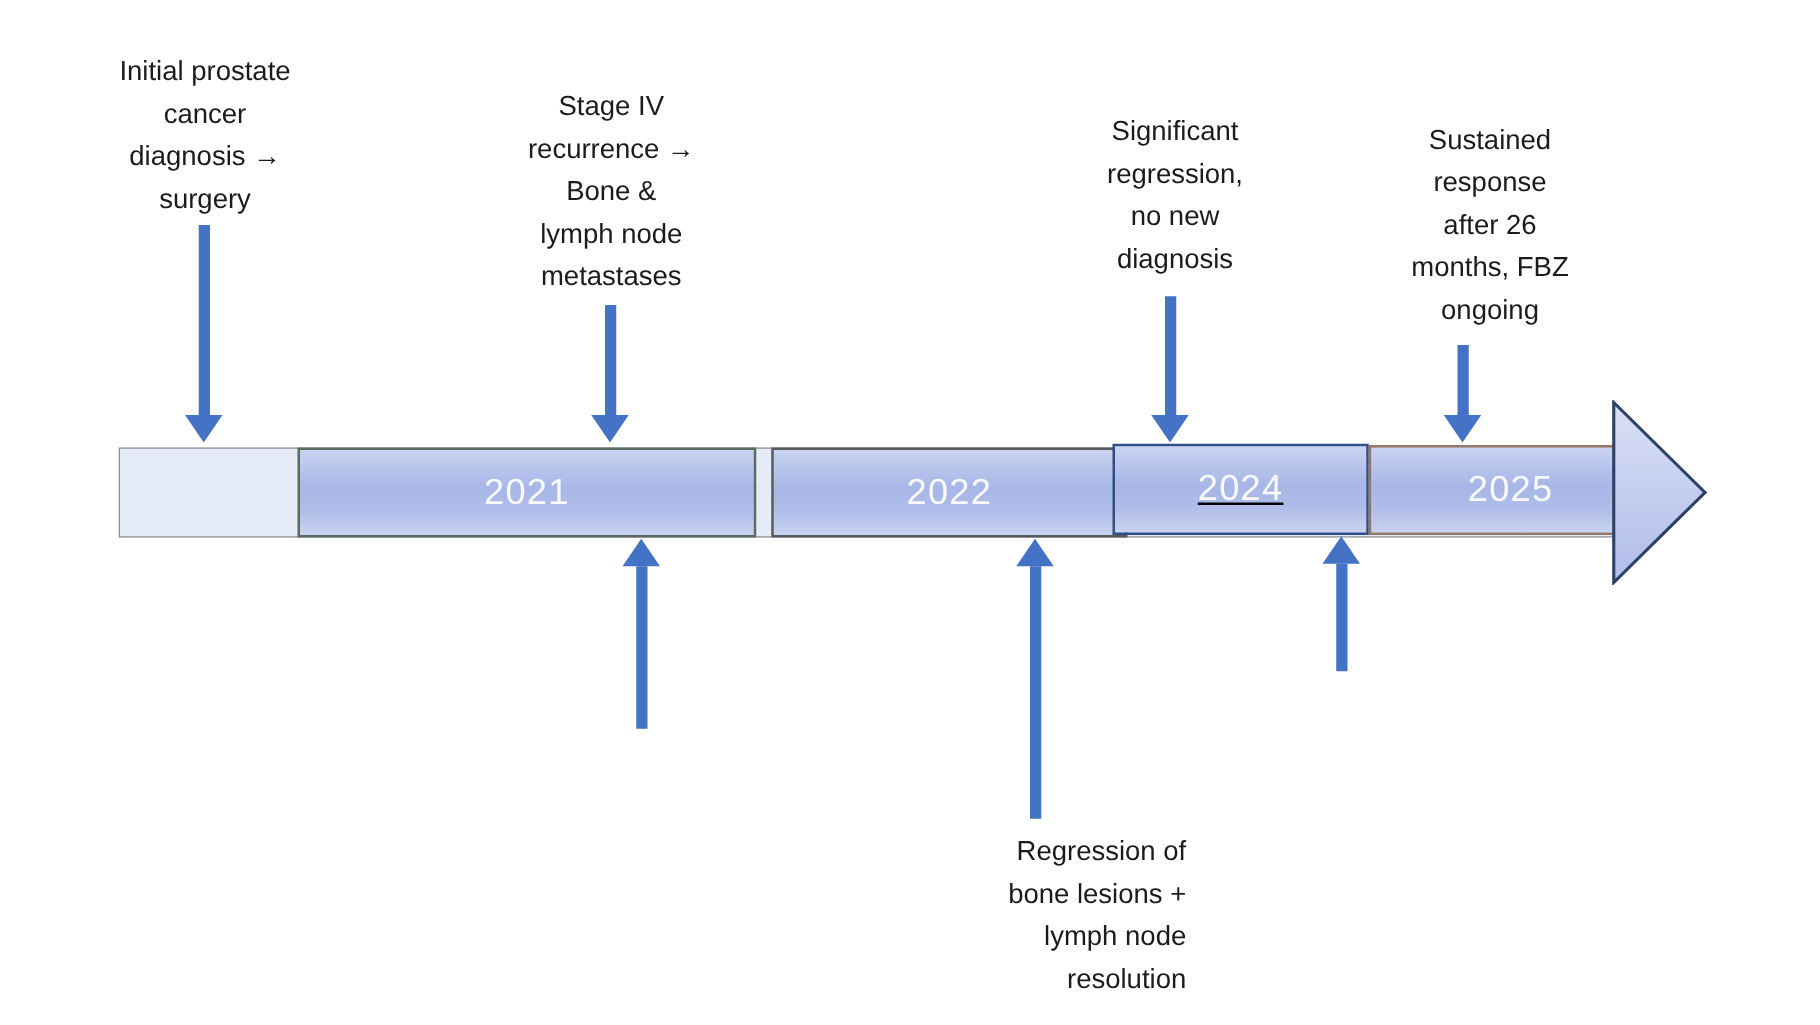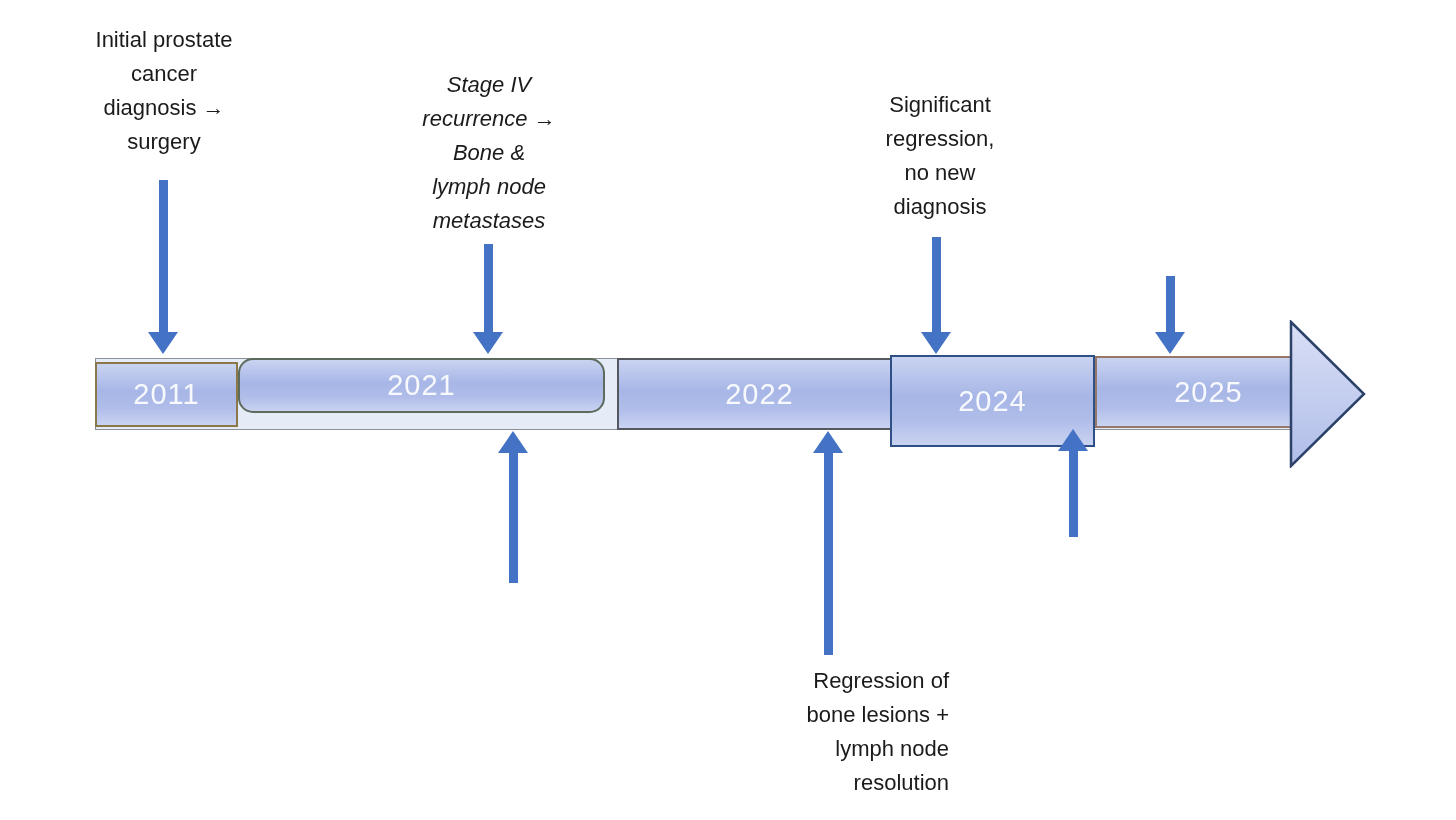--- a/index.html
+++ b/index.html
@@ -32,59 +32,61 @@
   .arr.down .head{border-top:22px solid var(--accent);}
   .arr.up .head{border-bottom:22px solid var(--accent);}
 </style>
 </head>
 <body>
 
 <div id="canvas">
 
   <div class="bar-strip"></div>
 
-  <div class="segment" style="left: 95px; top: 362px; width: 143px; height: 65px; border-color: rgb(138, 120, 72);">
-    <span class="year">2011</span>
-  </div>
-  <div class="segment" style="left: 238px; top: 358px; width: 367px; height: 55px; border-color: rgb(93, 106, 94); border-radius: 15px;">
+  <div class="segment" style="left: 238px; top: 358px; width: 367px; height: 72px; border-color: rgb(93, 106, 94);">
     <span class="year">2021</span>
   </div>
   <div class="segment" style="left: 605px; top: 358px; width: 285px; height: 72px; border-color: rgb(85, 88, 95); margin-left: 12px;">
     <span class="year">2022</span>
   </div>
-  <div class="segment" style="left: 890px; top: 355px; width: 205px; height: 92px; border-color: rgb(47, 79, 135);">
+  <div class="segment" style="left: 890px; top: 355px; width: 205px; height: 73px; border-color: rgb(47, 79, 135); text-decoration: underline;">
     <span class="year">2024</span>
   </div>
   <div class="segment" style="left: 1095px; top: 356px; width: 197px; height: 72px; border-color: rgb(149, 120, 106); padding-left: 30px;">
     <span class="year">2025</span>
   </div>
 
   <svg class="arrowhead" width="78" height="148" viewBox="0 0 78 148">
     <defs>
       <linearGradient id="ahGrad" x1="0" y1="0" x2="0" y2="1">
         <stop id="ah-stop1" offset="0" stop-color="#d9dff5"></stop>
         <stop id="ah-stop2" offset="1" stop-color="#b0bde9"></stop>
       </linearGradient>
     </defs>
     <polygon points="2,2 75,74 2,146" fill="url(#ahGrad)" stroke="#2c4268" stroke-width="2.5" stroke-linejoin="miter"></polygon>
   </svg>
 
-  <div class="ann" style="left:49px;top:23px;width:230px;">Initial prostate
+  <div class="ann" style="left:49px;top:40px;width:230px;">Initial prostate
 cancer
 diagnosis →
 surgery</div>
-  <div class="ann" style="left:374px;top:68px;width:230px;font-style:italic;">Stage IV
+  <div class="ann" style="left:374px;top:68px;width:230px;">Stage IV
 recurrence →
 Bone &amp;
 lymph node
 metastases</div>
   <div class="ann" style="left:825px;top:88px;width:230px;">Significant
 regression,
 no new
 diagnosis</div>
+  <div class="ann" style="left:1072px;top:95px;width:240px;">Sustained
+response
+after 26
+months, FBZ
+ongoing</div>
 
   <div class="ann" style="left:709px;top:664px;width:240px;text-align:right;">Regression of
 bone lesions +
 lymph node
 resolution</div>
 
   <div class="arr down" style="left:148px;top:180px;height:174px;">
     <div class="shaft"></div>
       <div class="head"></div>
   </div>

